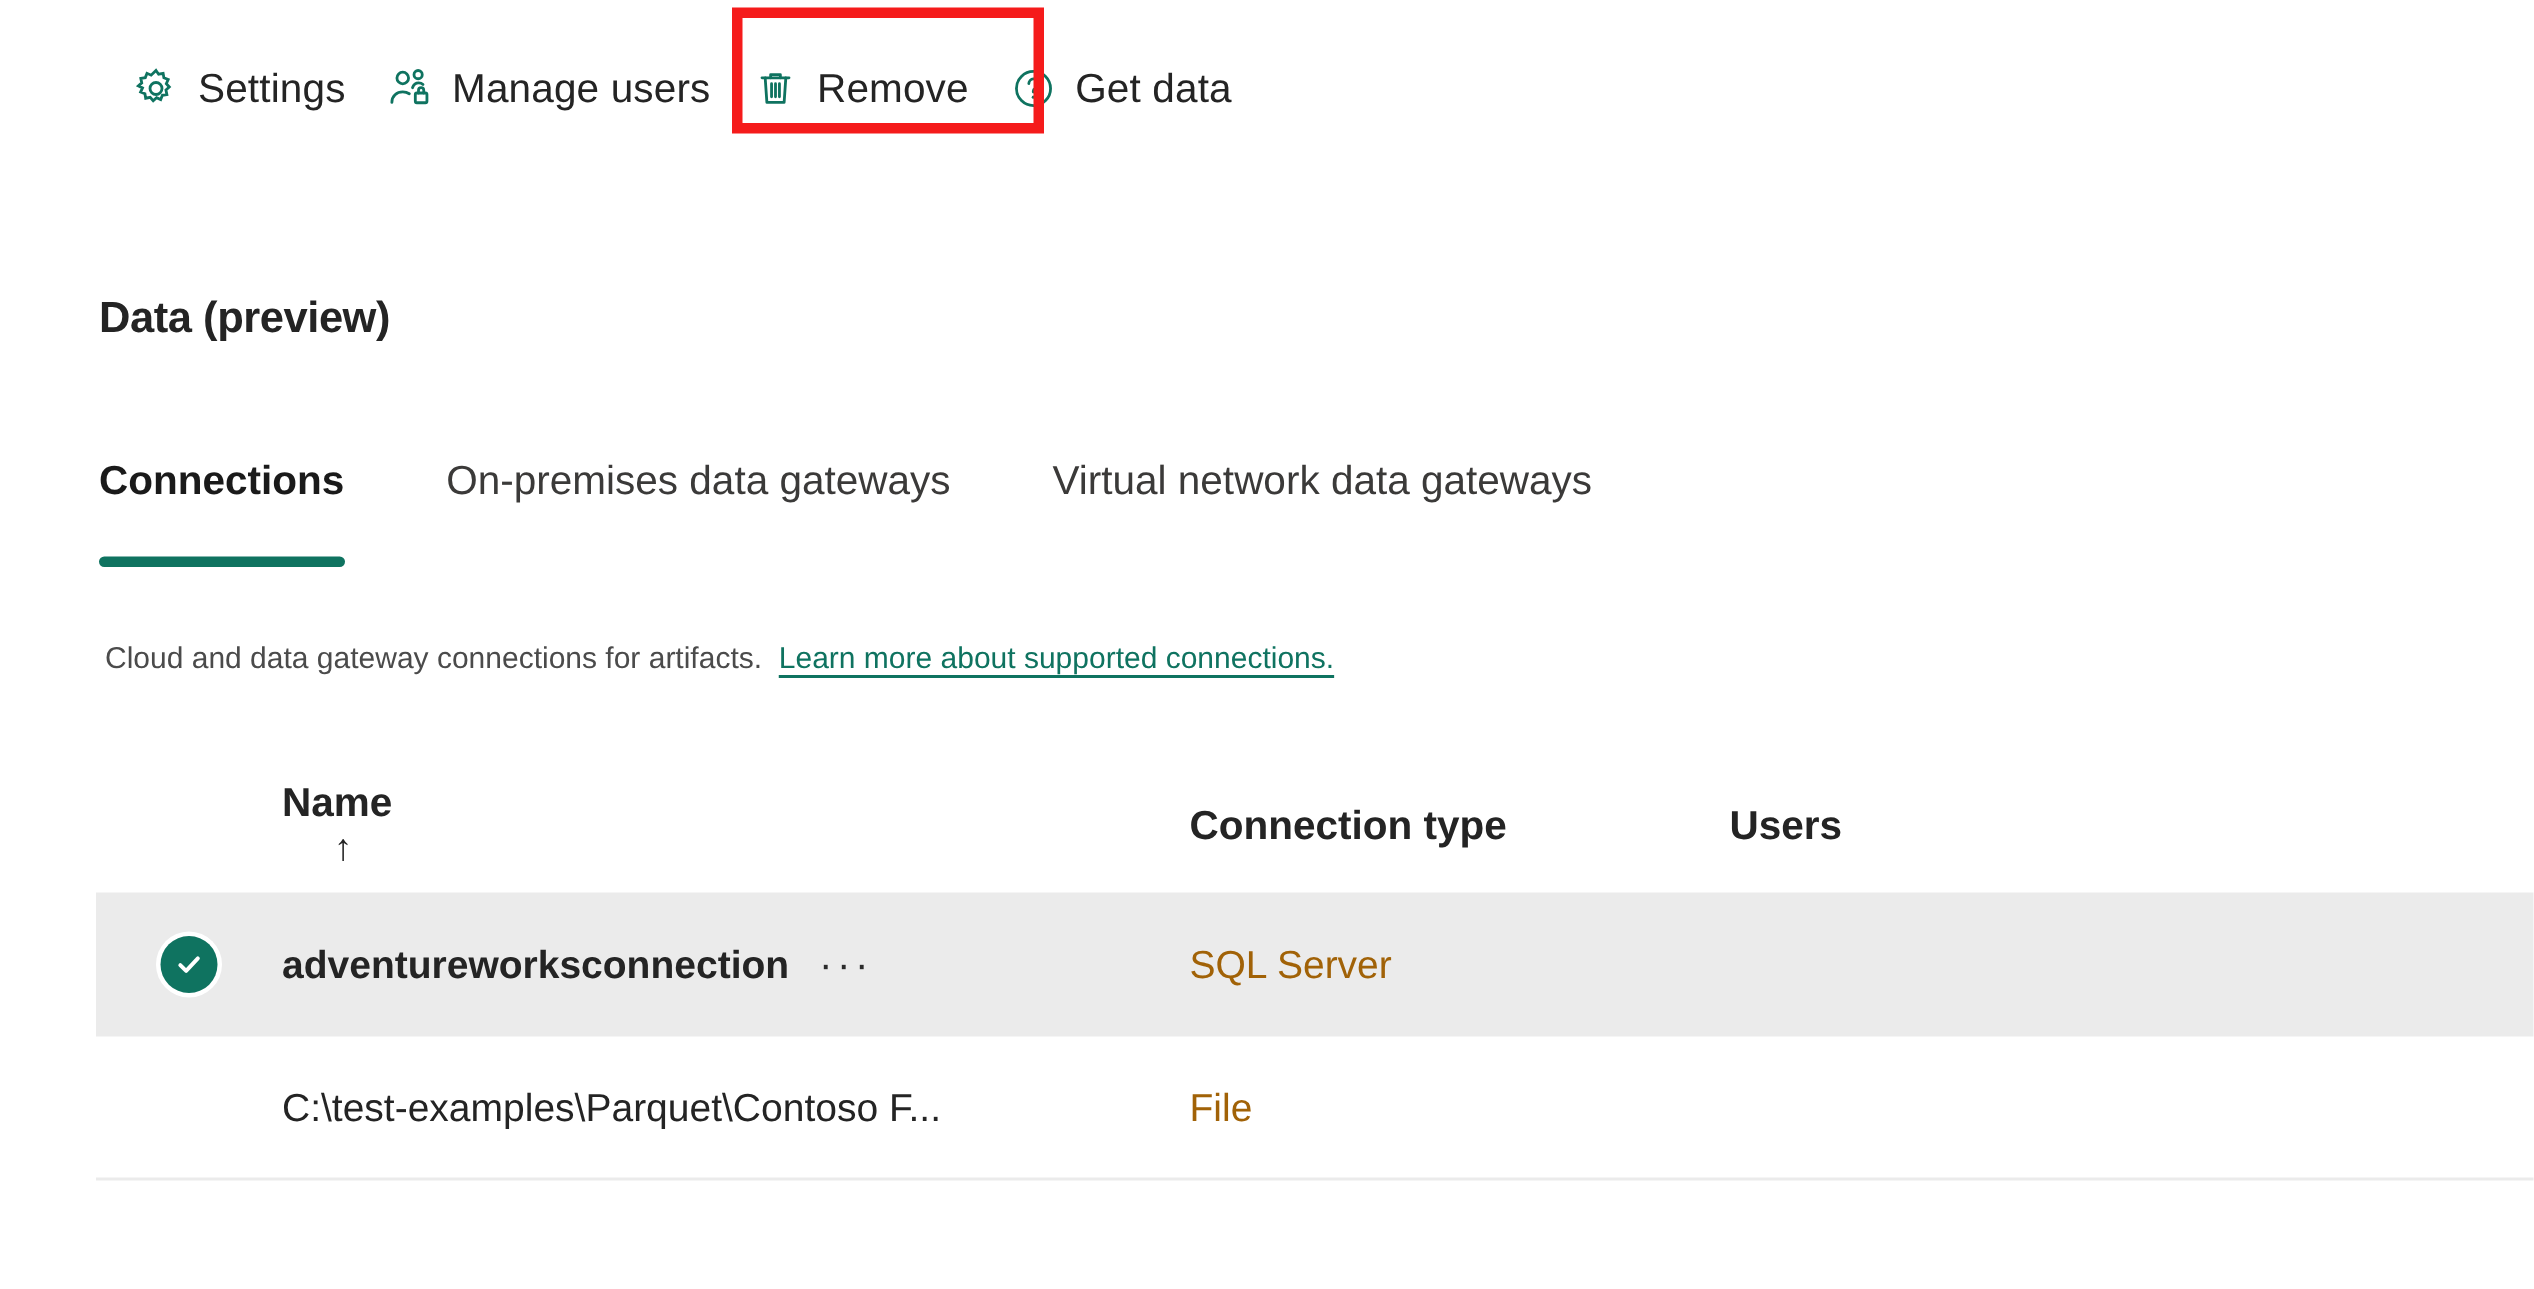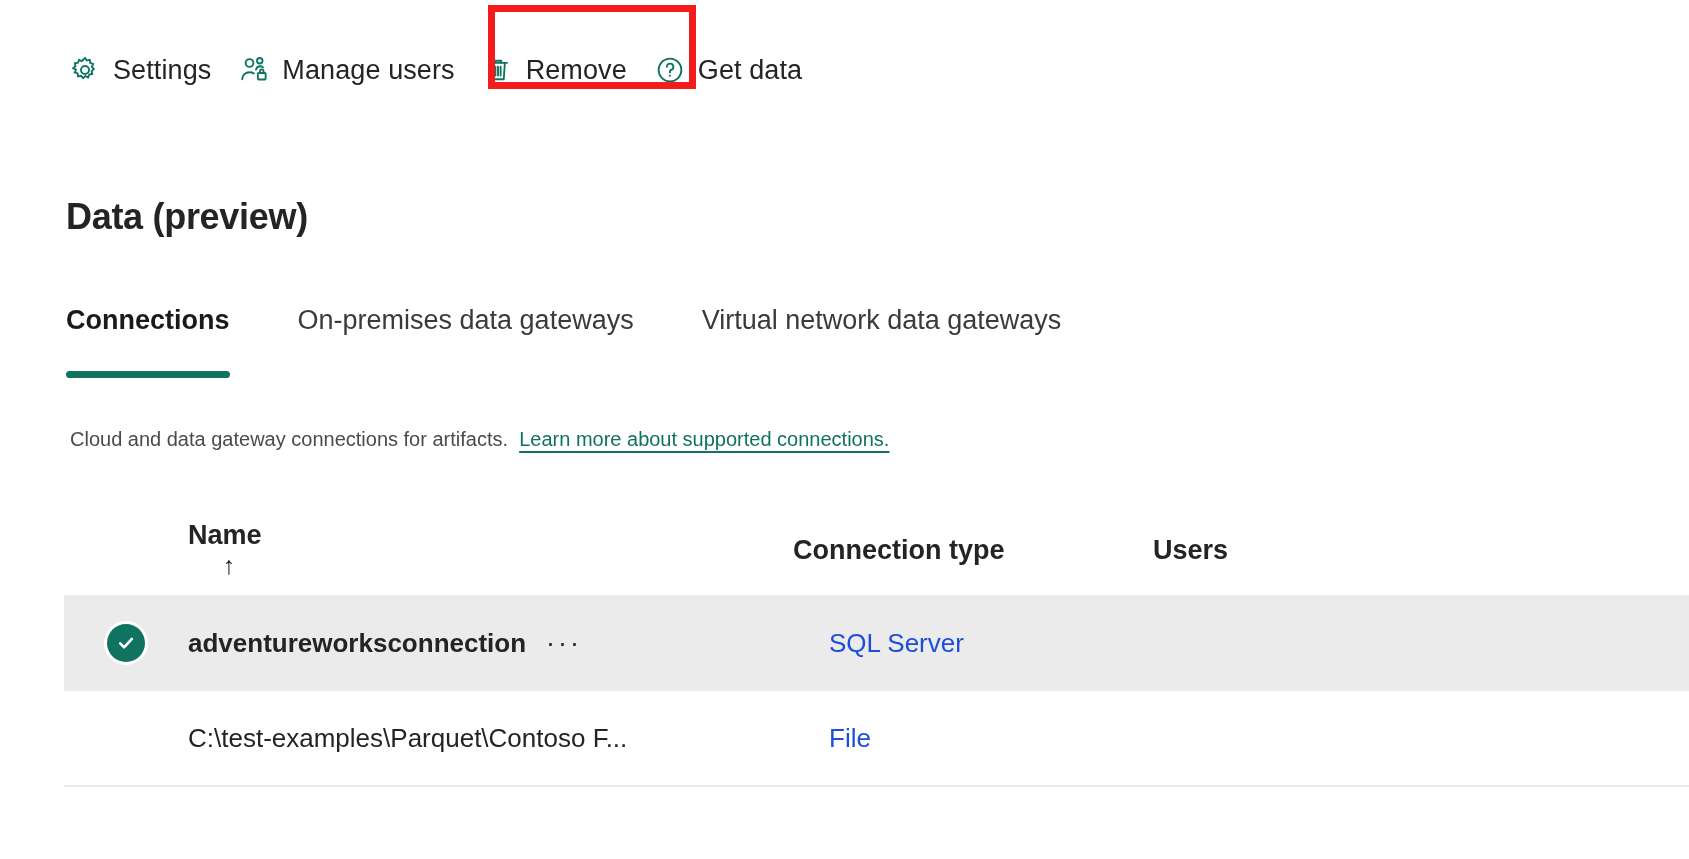--- a/index.html
+++ b/index.html
@@ -18,22 +18,22 @@
   }
 
   
   .command-bar {
     position: absolute;
     left: 0;
     top: 0;
     height: 100px;
     width: 100%;
     display: flex;
-    align-items: flex-end;
-    padding-left: 56px;
+    align-items: center;
+    padding-left: 75px;
     box-sizing: border-box;
   }
   .cmd-item {
     display: flex;
     align-items: center;
     gap: 13px;
     height: 60px;
     margin-top: 18px;
     padding: 0 14px;
     cursor: pointer;
@@ -68,21 +68,21 @@
     border: 7px solid #f51b1b;
     box-sizing: border-box;
     pointer-events: none;
   }
 
   
   .page-title {
     position: absolute;
     left: 66px;
     top: 196px;
-    font-size: 36px;
+    font-size: 29px;
     font-weight: bold;
     color: #242424;
     letter-spacing: -0.3px;
   }
 
   
   .tabs {
     position: absolute;
     left: 66px;
     top: 305px;
@@ -180,21 +180,21 @@
   .cell-type {
     width: 360px;
     flex: 0 0 360px;
   }
   .cell-users {
     width: 300px;
     flex: 0 0 300px;
   }
   .name-text { white-space: nowrap; }
   .row.selected .name-text { font-weight: bold; }
-  .row.data .cell-type { color: #1d4ed8; margin-left: 36px; }
+  .row.data .cell-type { color: #a16207; }
   .ellipsis-btn {
     font-size: 27px;
     letter-spacing: 3px;
     color: #2b2b2b;
     cursor: pointer;
     line-height: 0.6;
   }
   .sort-arrow {
     font-size: 25px;
     font-weight: normal;

